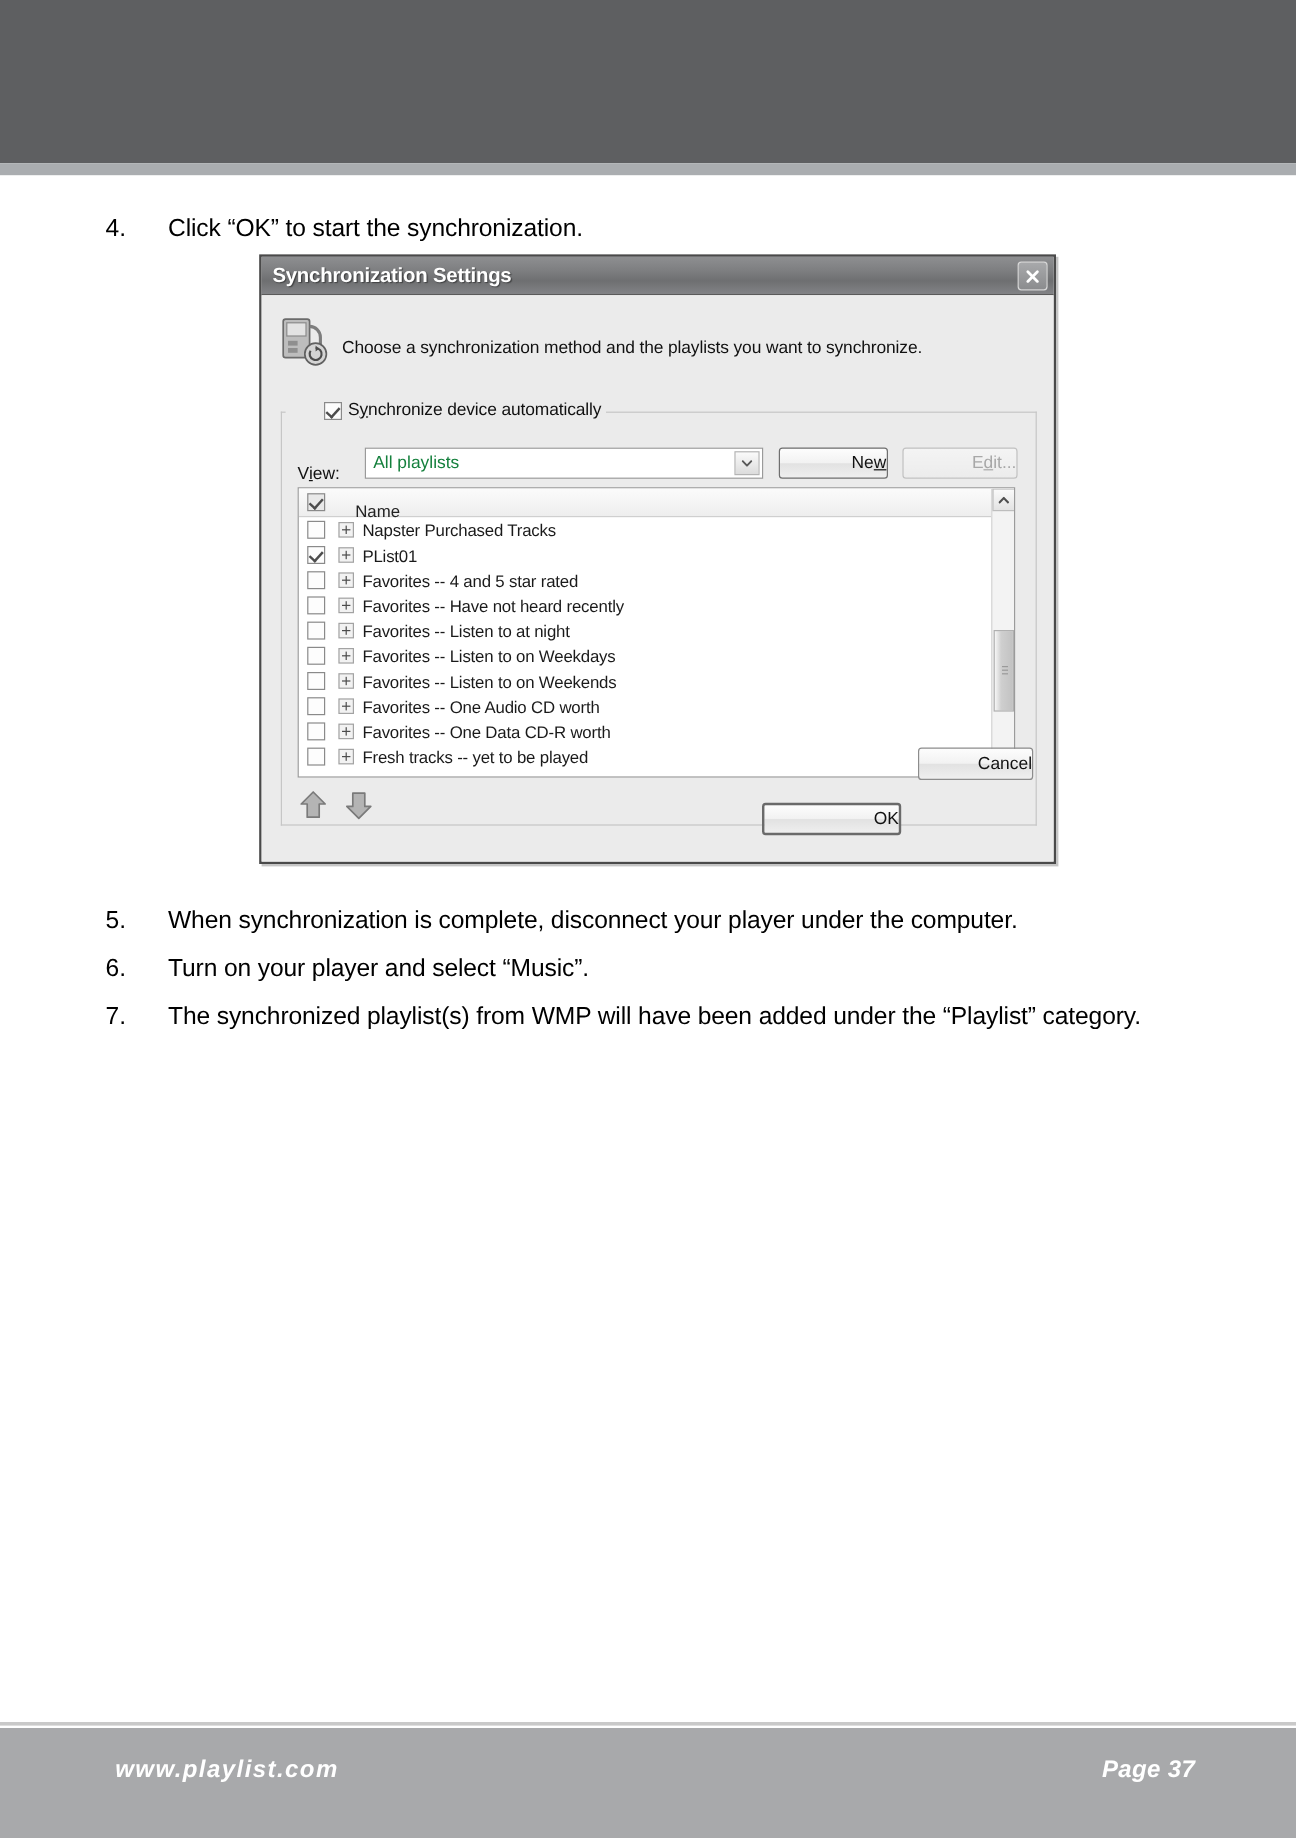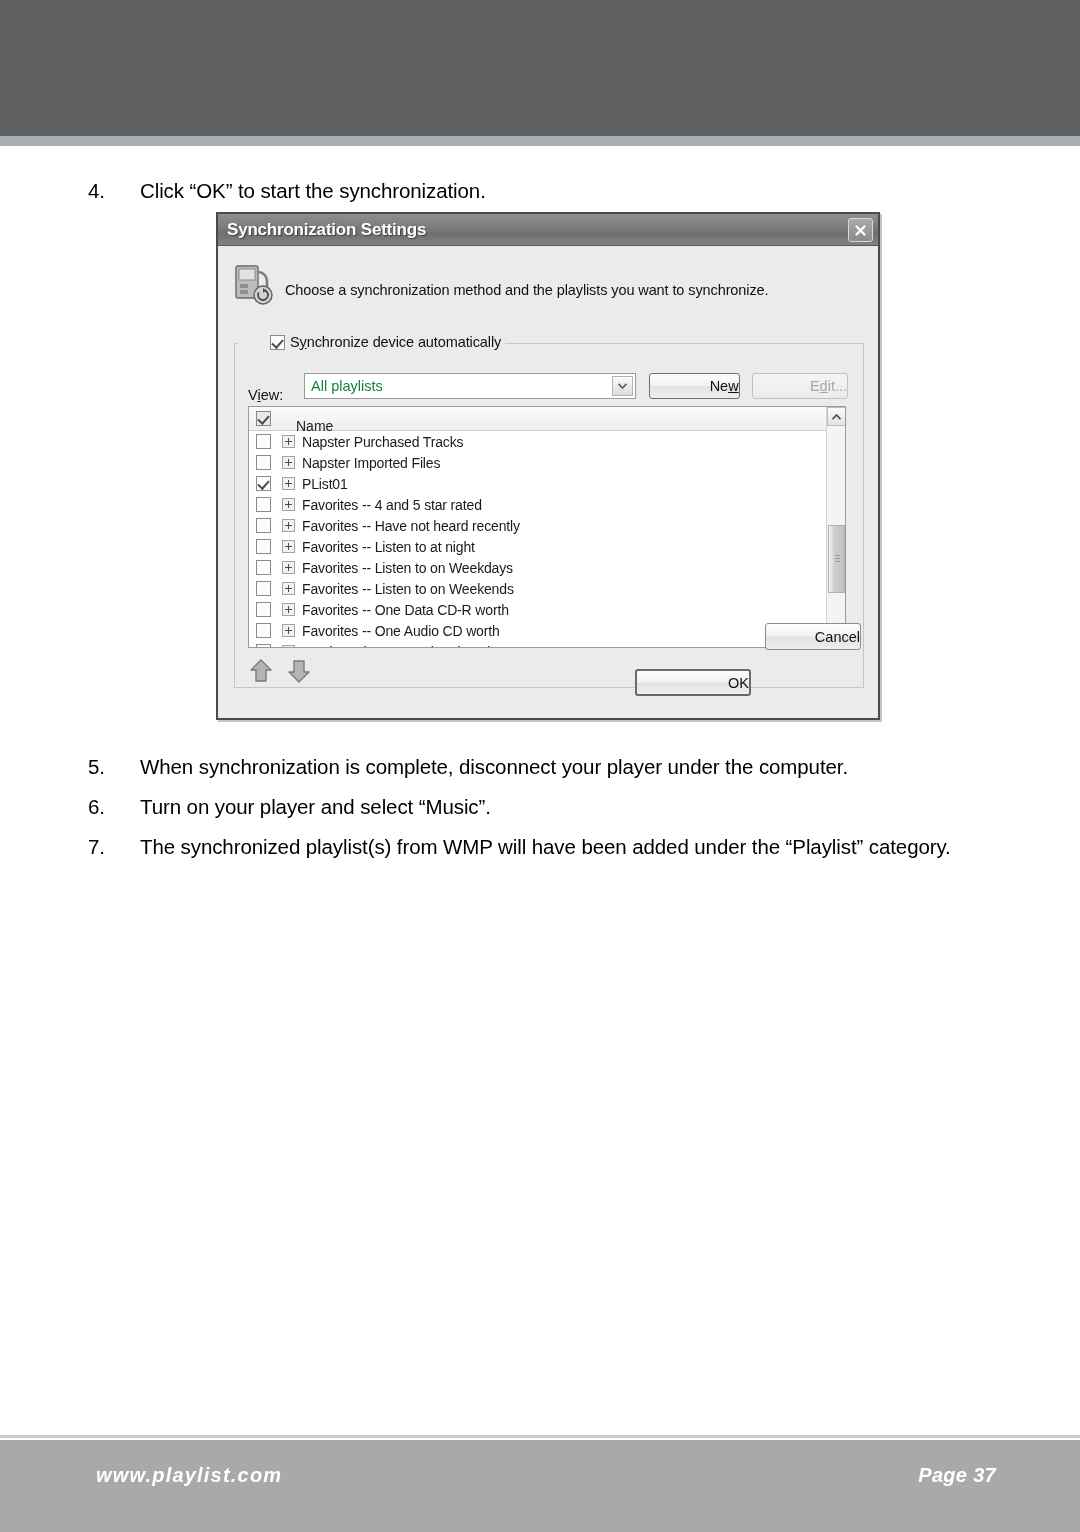--- a/index.html
+++ b/index.html
@@ -502,25 +502,20 @@
           <span class="cb checked grey"></span>
           <span class="colname">Name</span>
         </div>
         <div class="lv-rows" id="lv-rows">
             <div class="lv-row">
               <span class="cb"></span>
               <span class="plus"></span>
               <span class="nm">Napster Purchased Tracks</span>
             </div>
             <div class="lv-row">
-              <span class="cb"></span>
-              <span class="plus"></span>
-              <span class="nm">Napster Imported Files</span>
-            </div>
-            <div class="lv-row">
               <span class="cb checked"></span>
               <span class="plus"></span>
               <span class="nm">PList01</span>
             </div>
             <div class="lv-row">
               <span class="cb"></span>
               <span class="plus"></span>
               <span class="nm">Favorites -- 4 and 5 star rated</span>
             </div>
             <div class="lv-row">
@@ -539,26 +534,26 @@
               <span class="nm">Favorites -- Listen to on Weekdays</span>
             </div>
             <div class="lv-row">
               <span class="cb"></span>
               <span class="plus"></span>
               <span class="nm">Favorites -- Listen to on Weekends</span>
             </div>
             <div class="lv-row">
               <span class="cb"></span>
               <span class="plus"></span>
+              <span class="nm">Favorites -- One Audio CD worth</span>
+            </div>
+            <div class="lv-row">
+              <span class="cb"></span>
+              <span class="plus"></span>
               <span class="nm">Favorites -- One Data CD-R worth</span>
-            </div>
-            <div class="lv-row">
-              <span class="cb"></span>
-              <span class="plus"></span>
-              <span class="nm">Favorites -- One Audio CD worth</span>
             </div>
             <div class="lv-row">
               <span class="cb"></span>
               <span class="plus"></span>
               <span class="nm">Fresh tracks -- yet to be played</span>
             </div>
           </div>
 
         <div class="vsb">
           <div class="vsb-btn up">

